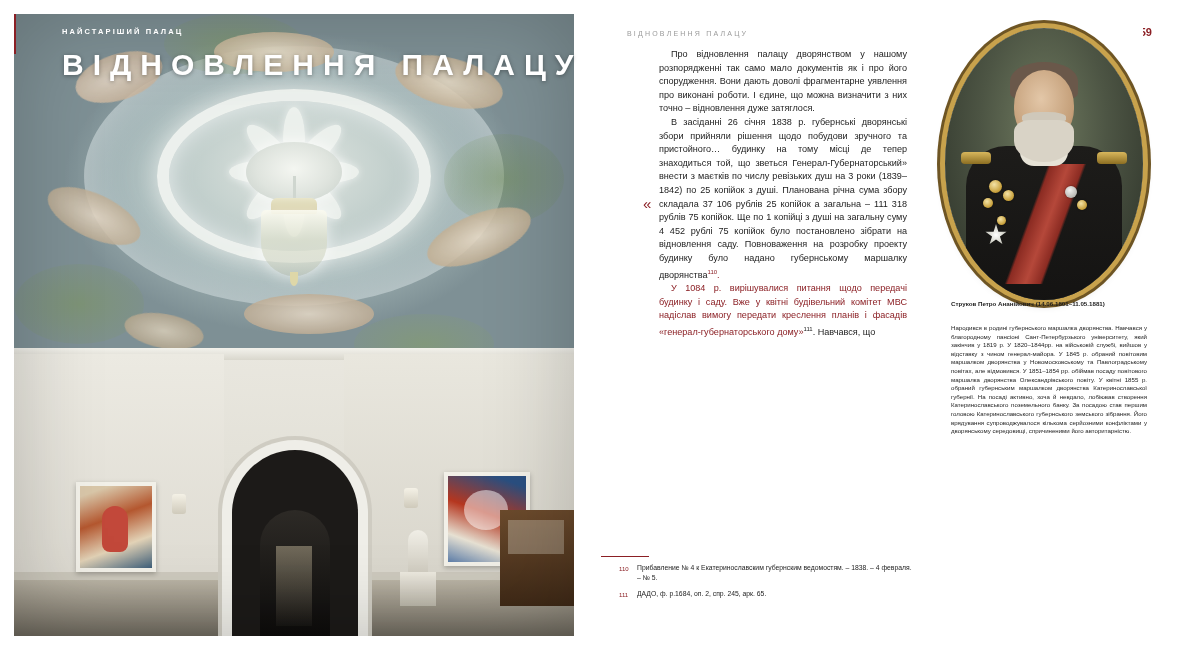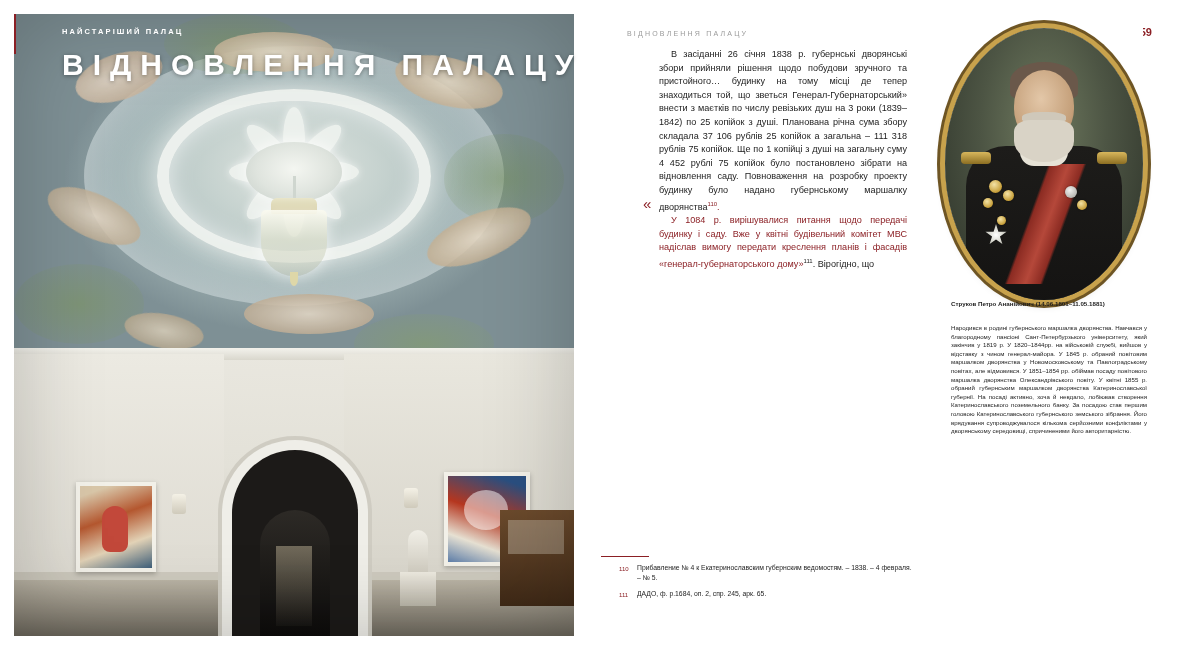--- a/index.html
+++ b/index.html
@@ -550,22 +550,23 @@
   </div>
 
   <div class="right-page">
 
     <div class="rp-running-head">ВІДНОВЛЕННЯ ПАЛАЦУ</div>
     <div class="page-number">59</div>
 
     <div class="quote-mark">«</div>
 
     <div class="body-col">
+      <p class="first">Про відновлення палацу дворянством у нашому розпорядженні так само мало документів як і про його спорудження. Вони дають доволі фрагментарне уявлення про виконані роботи. І єдине, що можна визначити з них точно – відновлення дуже затяглося.</p>
       <p><span>В засіданні 26 січня 1838 р. губернські дворянські збори прийняли рішення щодо побудови зручного та пристойного… будинку на тому місці де тепер знаходиться той, що зветься Генерал-Губернаторський» внести з маєтків по числу ревізьких душ на 3 роки (1839–1842) по 25 копійок з душі. Планована річна сума збору складала 37 106 рублів 25 копійок а загальна – 111 318 рублів 75 копійок. Ще по 1 копійці з душі на загальну суму 4 452 рублі 75 копійок було постановлено зібрати на відновлення саду. Повноваження на розробку проекту будинку було надано губернському маршалку дворянства</span><span class="accent sup">110</span><span class="accent">.</span></p>
-      <p><span class="accent">У 1084 р. вирішувалися питання щодо передачі будинку і саду. Вже у квітні будівельний комітет МВС надіслав вимогу передати креслення планів і фасадів «генерал-губернаторського дому»</span><span class="sup">111</span><span>. Вірогідно, що</span></p>
+      <p><span class="accent">У 1084 р. вирішувалися питання щодо передачі будинку і саду. Вже у квітні будівельний комітет МВС надіслав вимогу передати креслення планів і фасадів «генерал-губернаторського дому»</span><span class="sup">111</span><span>. Навчався, що</span></p>
     </div>
 
     <div class="footnote-rule"></div>
     <div class="footnotes">
       <div class="fn-row">
         <div class="fn-num">110</div>
         <div class="fn-text">Прибавление № 4 к Екатеринославским губернским ведомостям. – 1838. – 4 февраля. – № 5.</div>
       </div>
       <div class="fn-row">
         <div class="fn-num">111</div>

